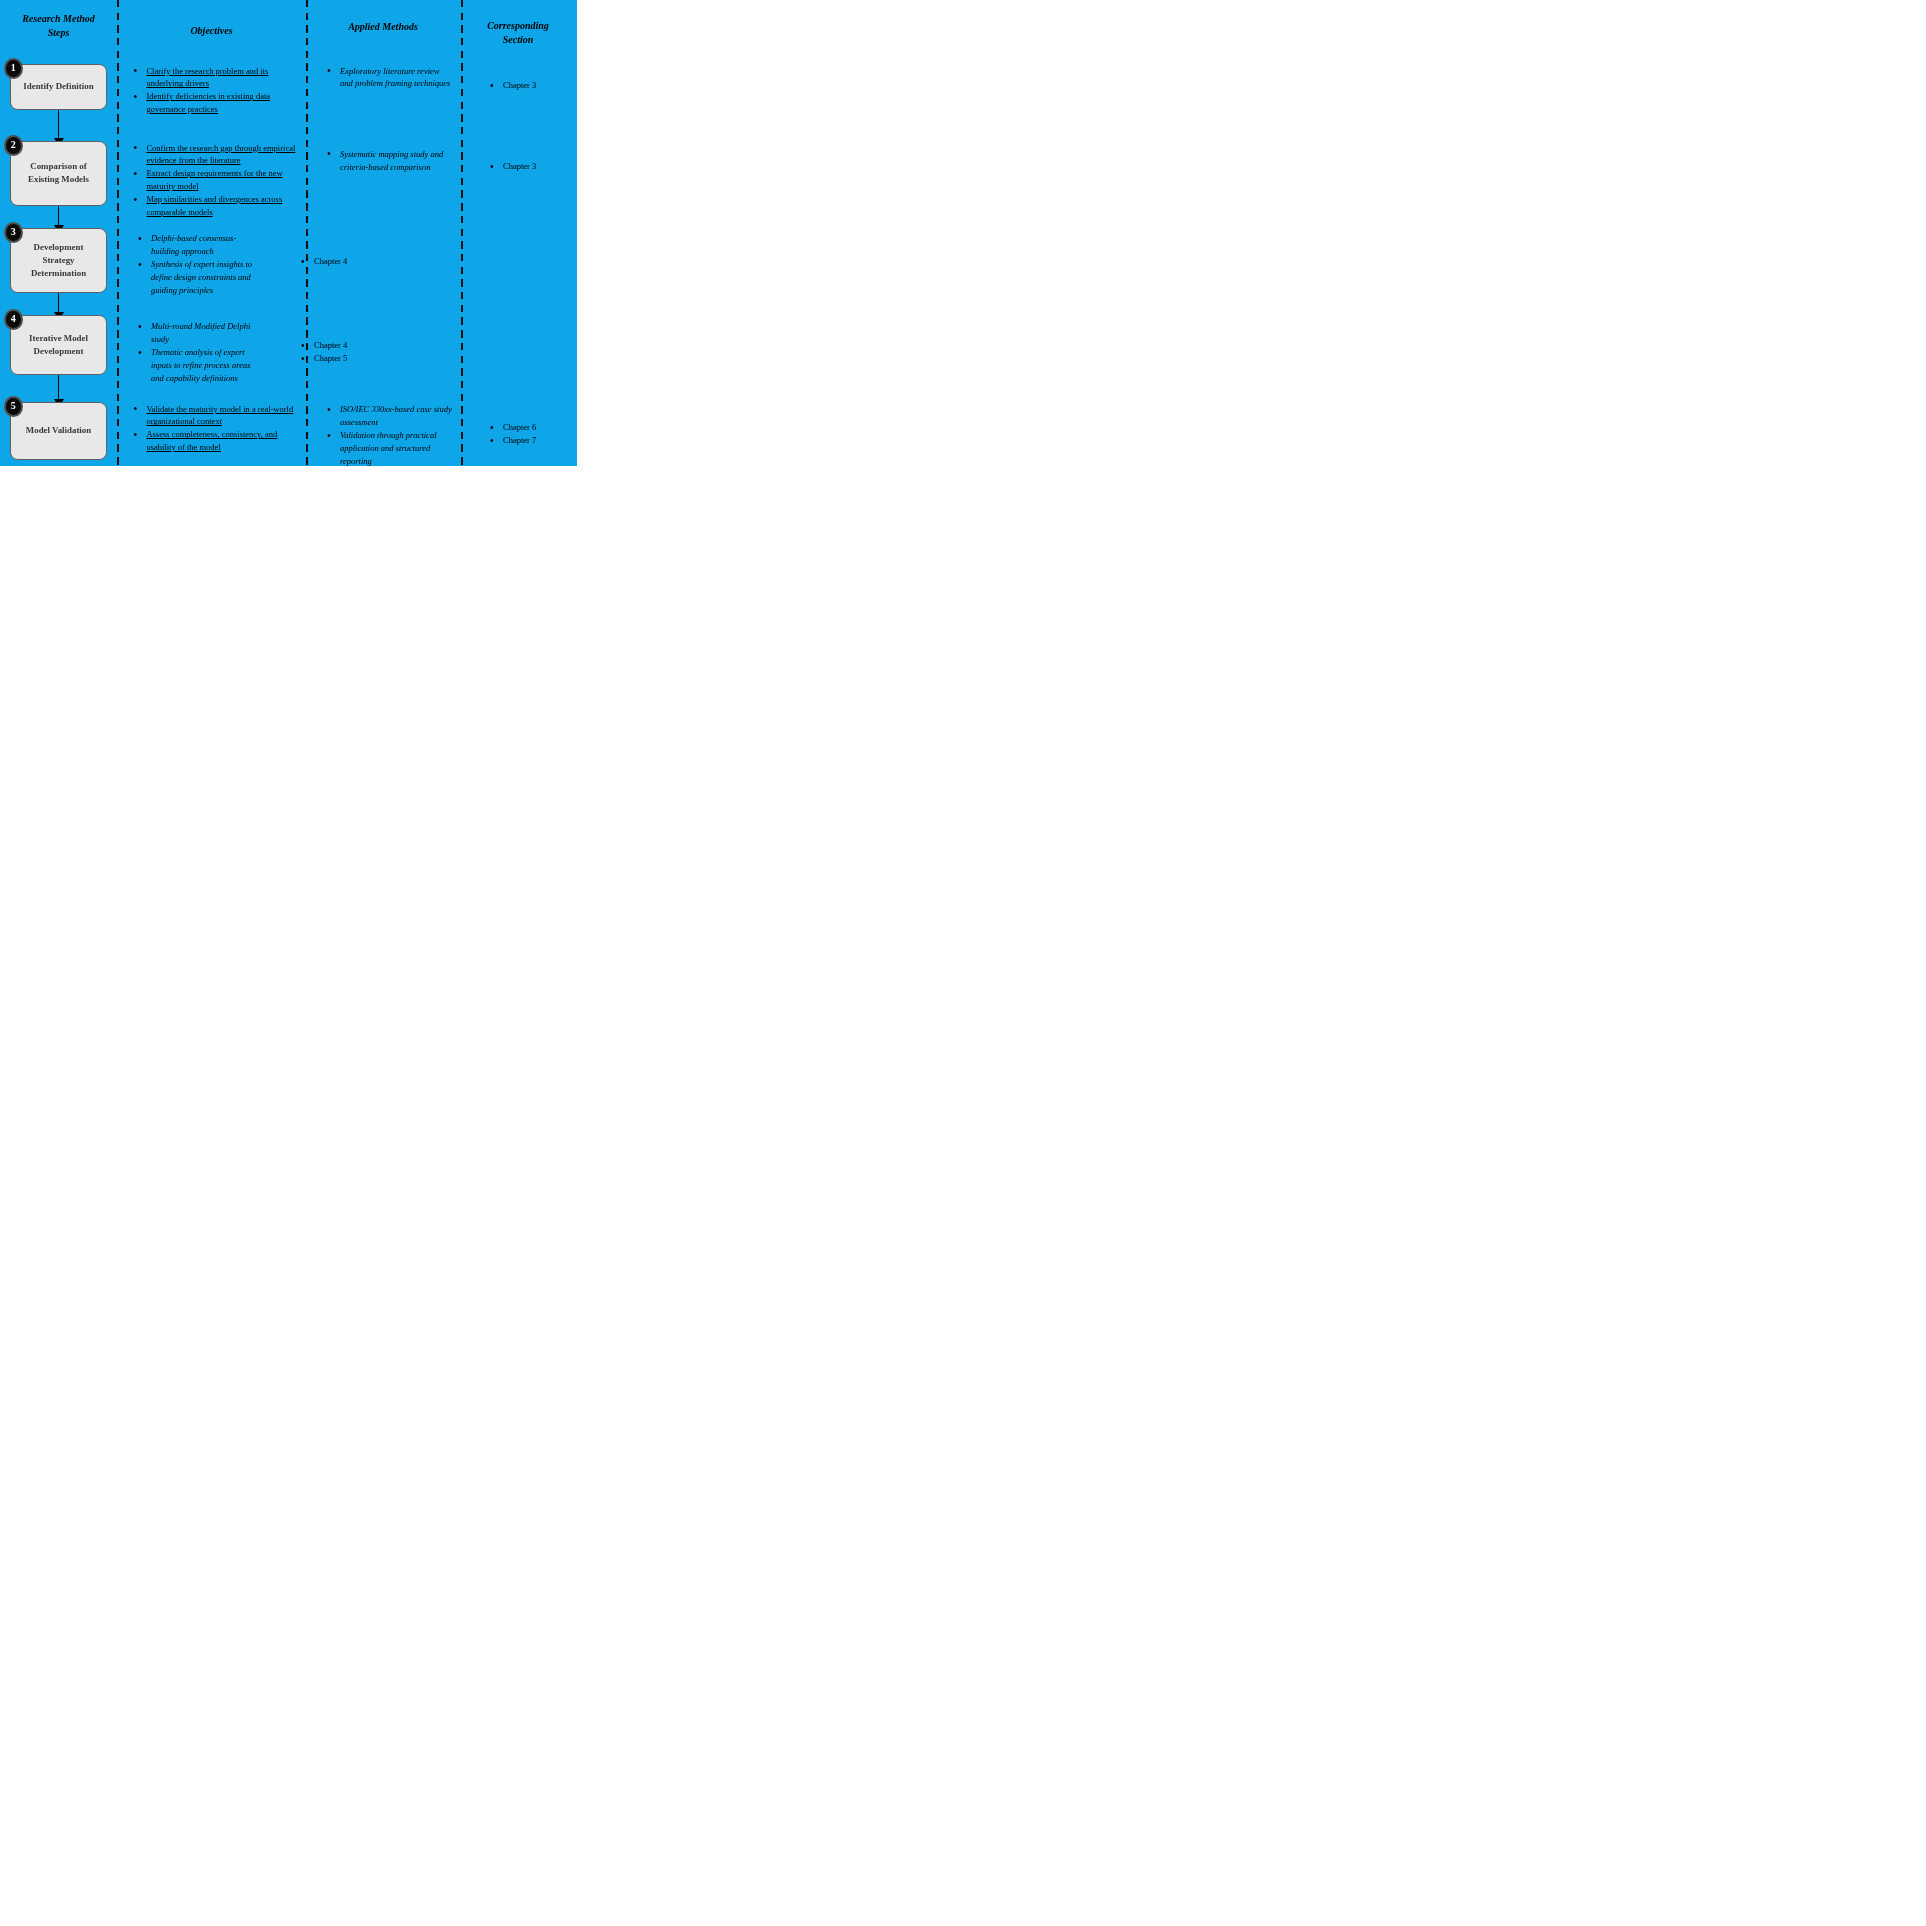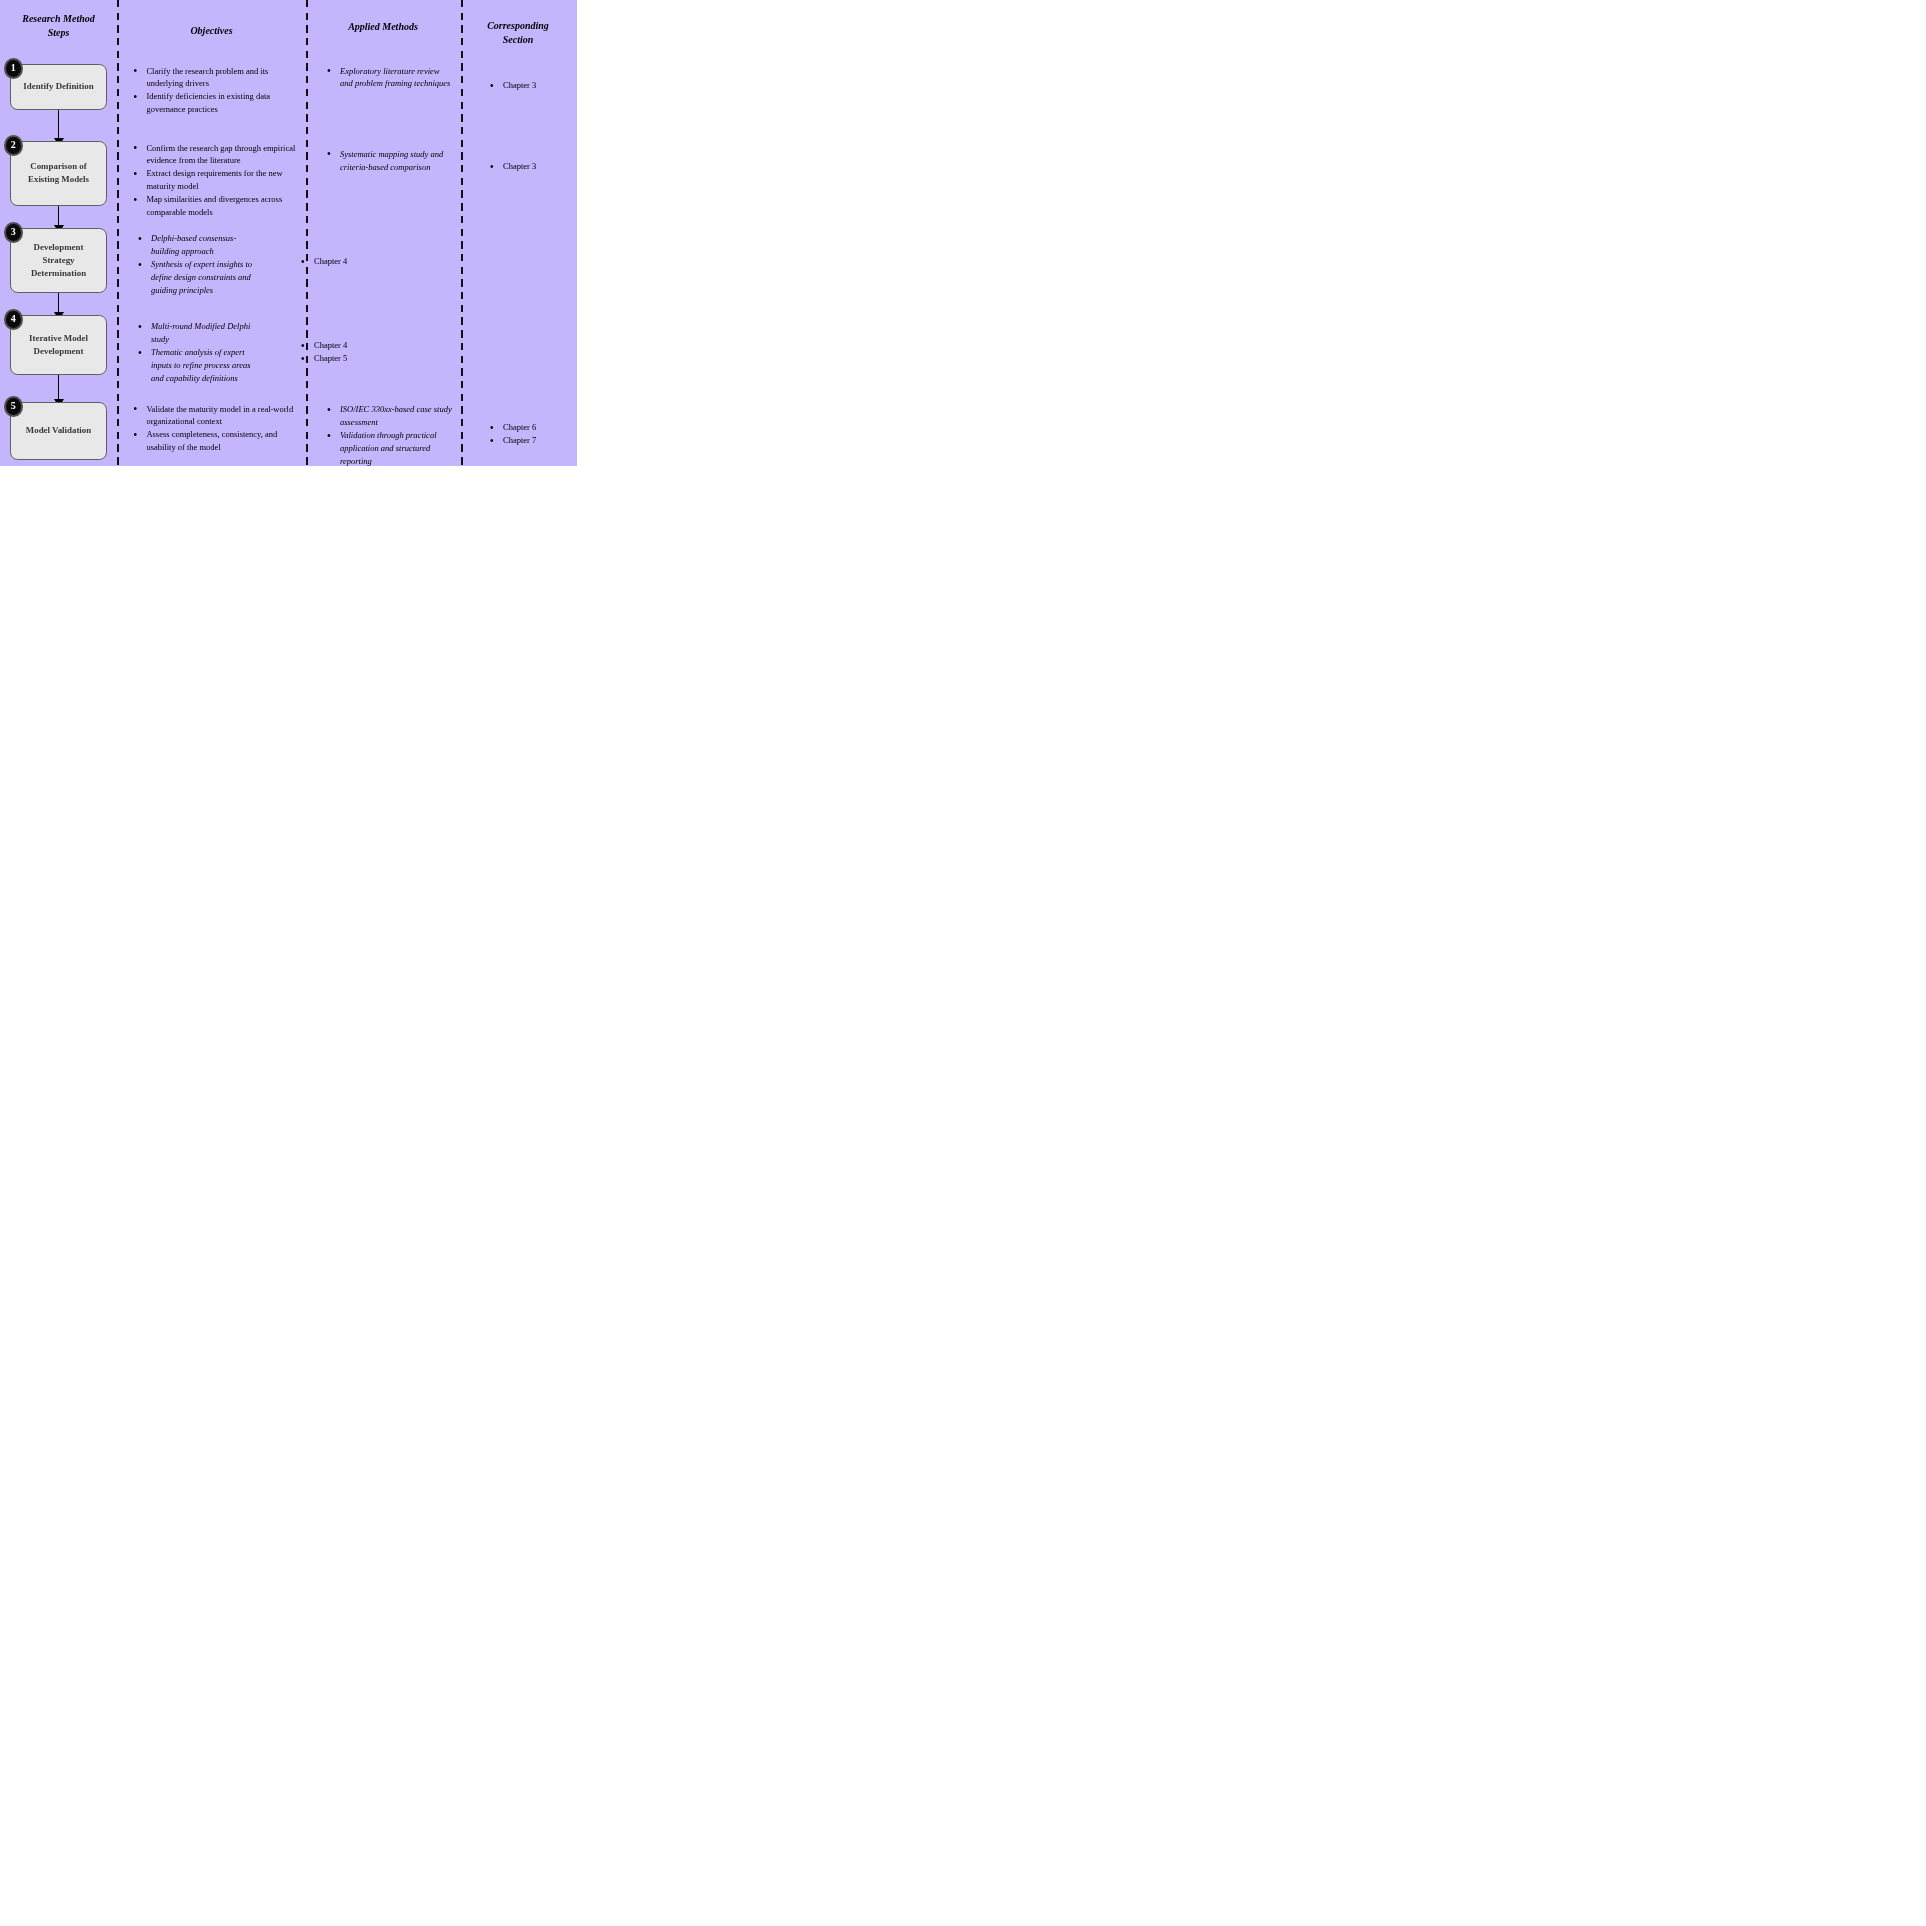--- a/index.html
+++ b/index.html
@@ -1,18 +1,18 @@
 <!DOCTYPE html>
 <html style="font-size:6.2px"><head>
 <meta charset="utf-8">
 <title>Research Method Diagram</title>
 <style>
   html,body{margin:0;padding:0;background:#ffffff;}
   body{width:577px;height:466px;overflow:hidden;font-family:"Liberation Serif",serif;color:#000;}
-  .diagram{position:relative;width:577px;height:466px;background:#c4b5fd;}
+  .diagram{position:relative;width:577px;height:466px;background:#0ea5e9;}
 
   
   .sep{position:absolute;top:0;bottom:0;width:1.5px;
        background:repeating-linear-gradient(180deg,#101010 0 7.3px,transparent 7.3px 12.7px);}
   .sep1{left:117px}.sep2{left:306px}.sep3{left:461px}
 
   .row{display:flex;}
   .cell{box-sizing:border-box;}
   .c1{width:117px}.c2{width:189px}.c3{width:154px}.c4{width:116px}
 
@@ -46,21 +46,21 @@
   .connector{flex:1;width:1.5px;min-height:10px;background:#000;position:relative;
              margin-bottom:-6.2px;z-index:0;}
   .arrowhead{position:absolute;bottom:-7px;left:50%;transform:translateX(-50%);
              width:0;height:0;border-left:5.4px solid transparent;border-right:5.4px solid transparent;
              border-top:8.5px solid #000;}
 
   
   .list{margin:0;list-style:none;font-size:8.5px;line-height:1.52;}
   .list li{position:relative;padding-left:14px;margin:0;}
   .list li::before{content:"\2022";position:absolute;left:0.8px;top:-1.2px;font-size:11.6px;}
-  .objectives-list{padding:8.5px 10px 0 15.4px;}
+  .objectives-list{padding:8.5px 10px 0 15.4px;text-decoration:underline;}
   .methods-list{padding:8.5px 7px 0 20px;font-style:italic;}
   .sections-list{padding:23px 3.9px 0 29px;}
 
   .r2 .methods-list{padding-top:14.6px}
   .r3 .methods-list{padding-top:12.3px}
   .r4 .methods-list{padding-top:13px}
   .r5 .methods-list{padding-top:9.2px}
 
   .r1 .sections-list{padding-top:23px}
   .r2 .sections-list{padding-top:27px}

